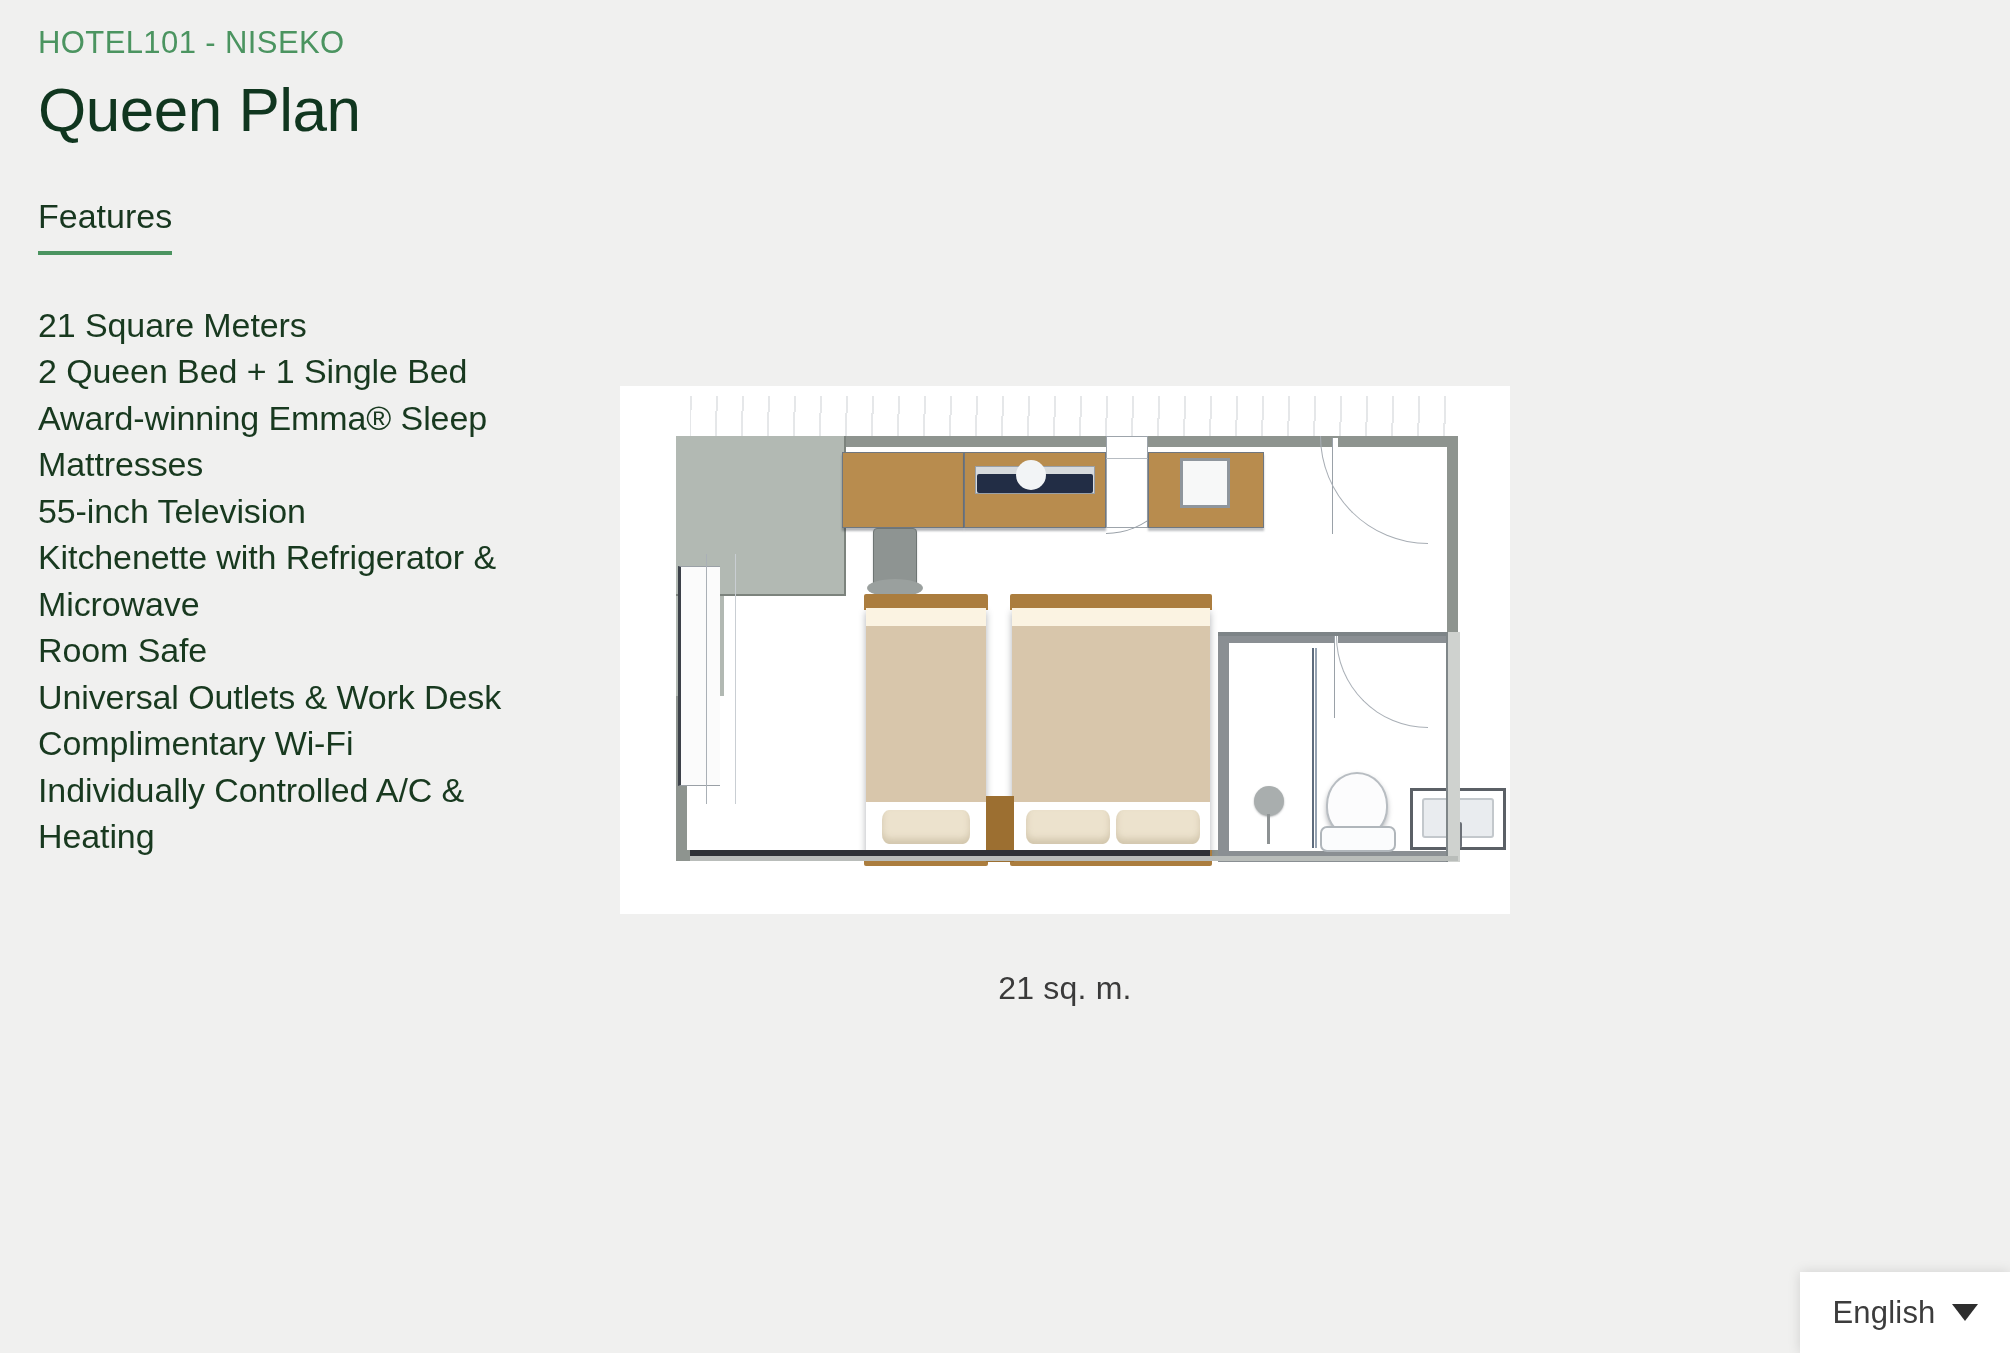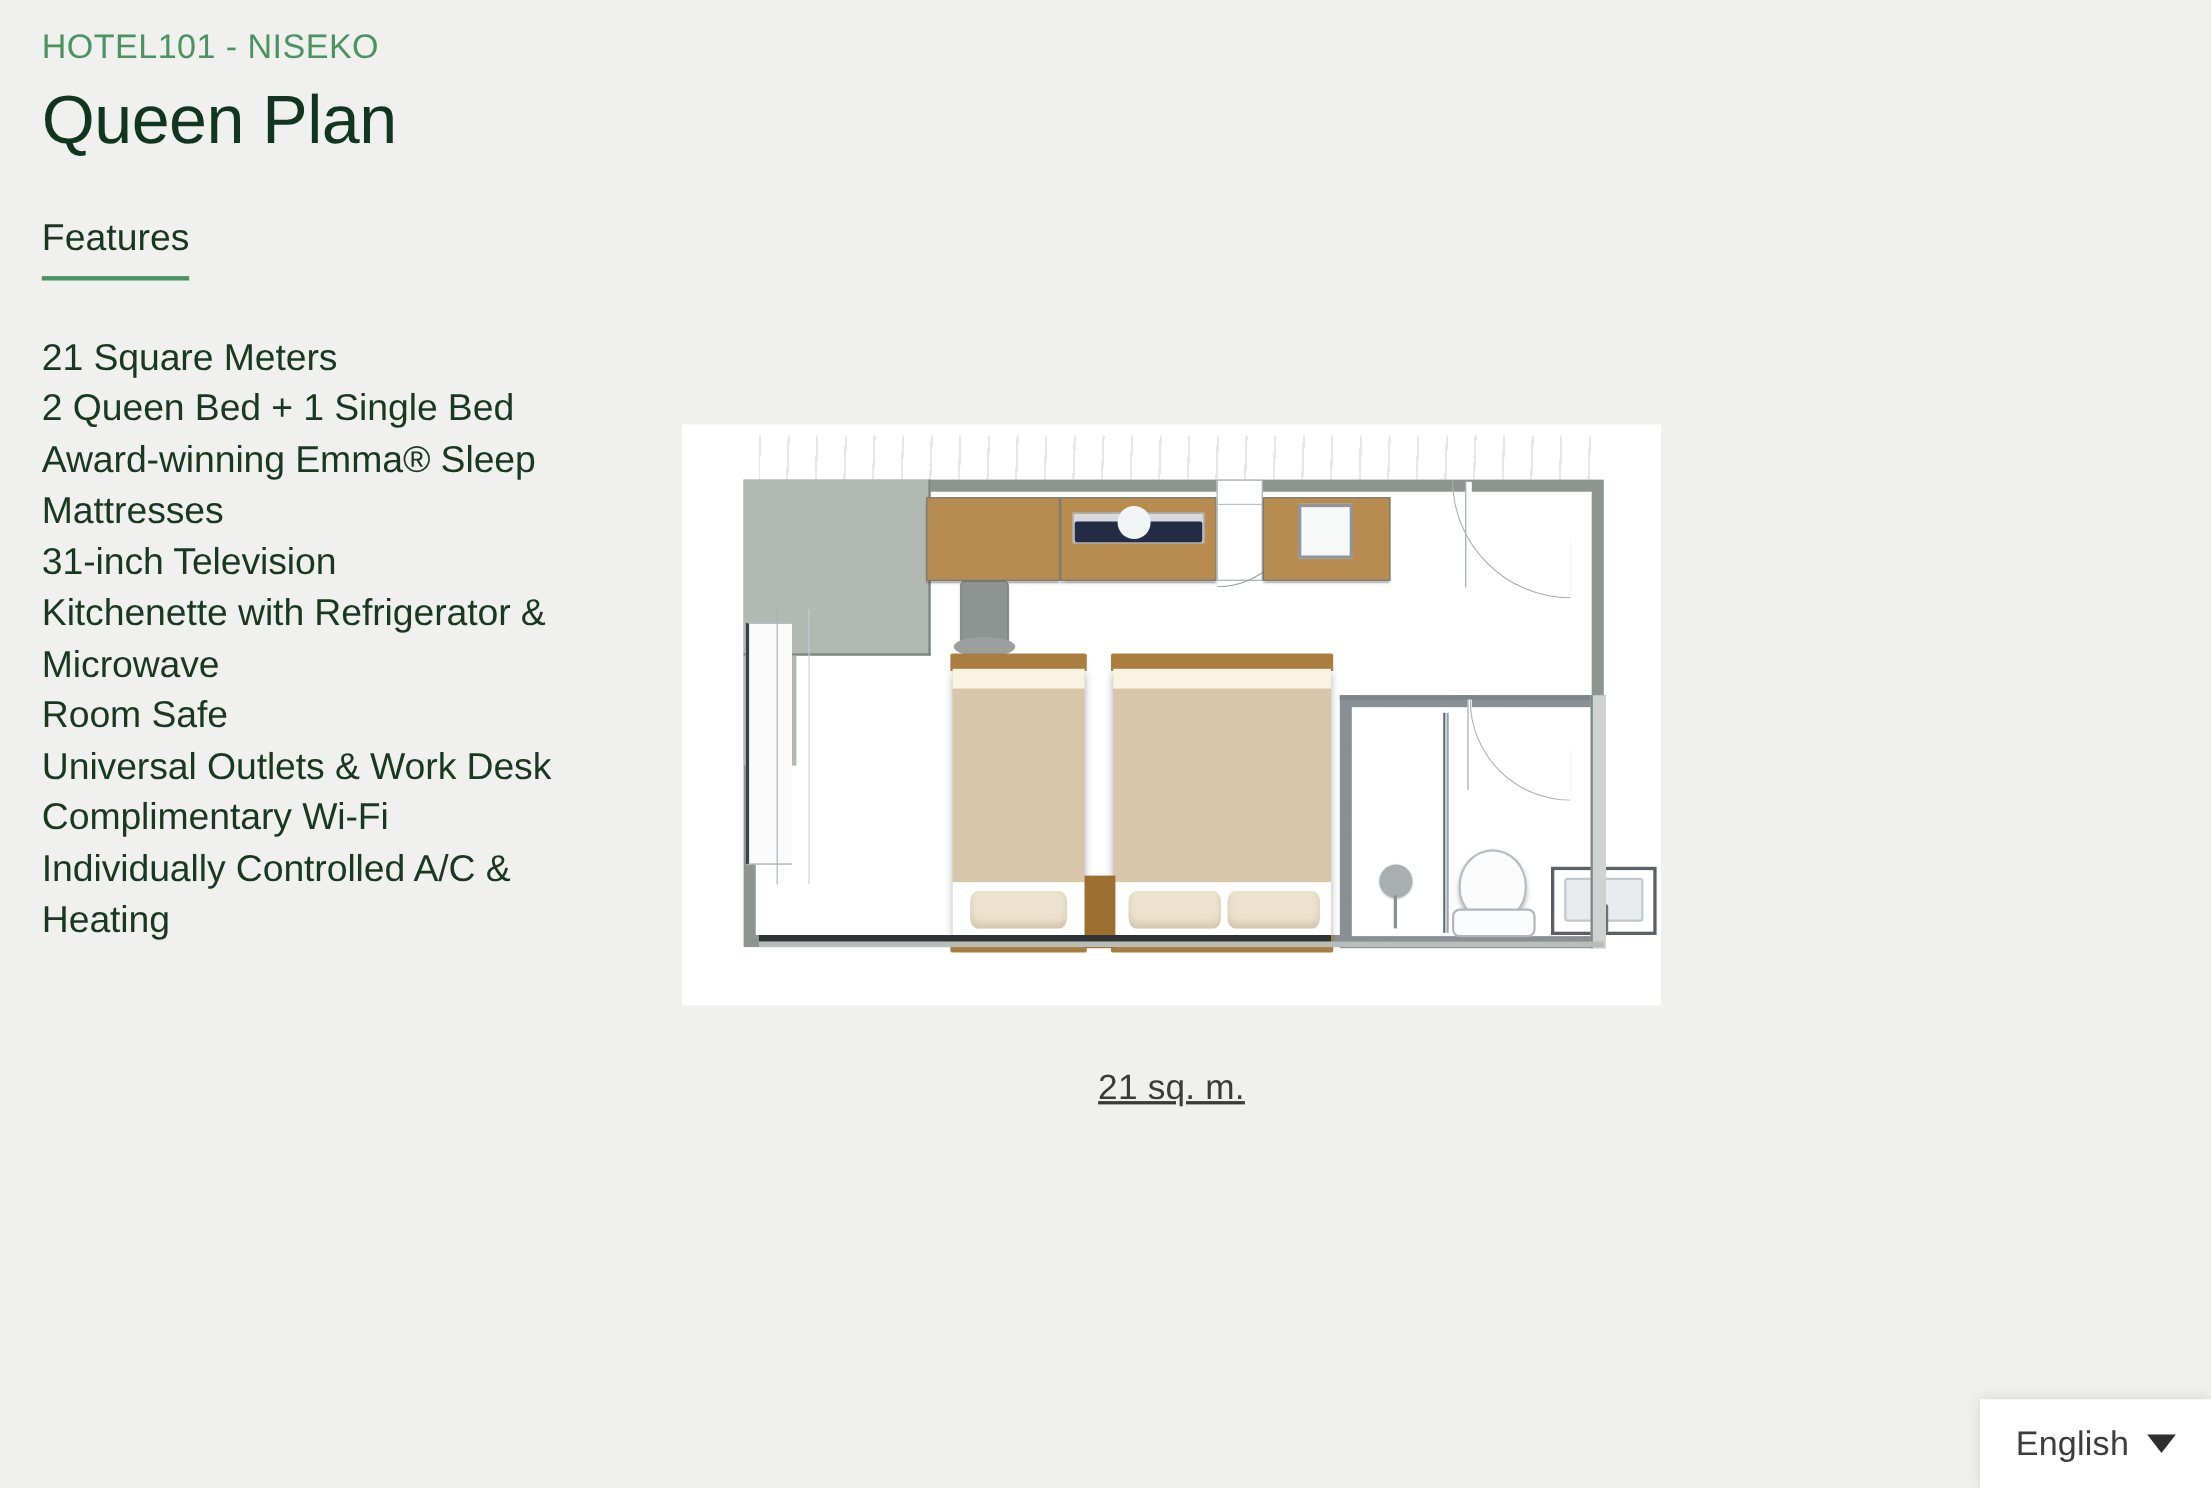--- a/index.html
+++ b/index.html
@@ -73,21 +73,20 @@
     height: 528px;
     background: #ffffff;
     overflow: hidden;
   }
   .plan-caption {
     margin-top: 56px;
     text-align: center;
     font-size: 32px;
     color: #3a3a3a;
     letter-spacing: 0.2px;
-    text-decoration: underline;
   }
 
   
   .fp { position: absolute; }
 
   
   .fp-outerwall {
     left: 56px; top: 50px;
     width: 782px; height: 425px;
     border: 11px solid #8e948f;
@@ -429,21 +428,21 @@
 
     <h1 class="page-title">Queen Plan</h1>
 
     <div>
       <div class="features-head">Features</div>
 
       <ul class="features-list">
         <li>21 Square Meters</li>
         <li>2 Queen Bed + 1 Single Bed</li>
         <li>Award-winning Emma® Sleep Mattresses</li>
-        <li>31-inch Television</li>
+        <li>55-inch Television</li>
         <li>Kitchenette with Refrigerator &amp; Microwave</li>
         <li>Room Safe</li>
         <li>Universal Outlets &amp; Work Desk</li>
         <li>Complimentary Wi-Fi</li>
         <li>Individually Controlled A/C &amp; Heating</li>
       </ul>
     </div>
   </div>
 
   <div class="right-col">

